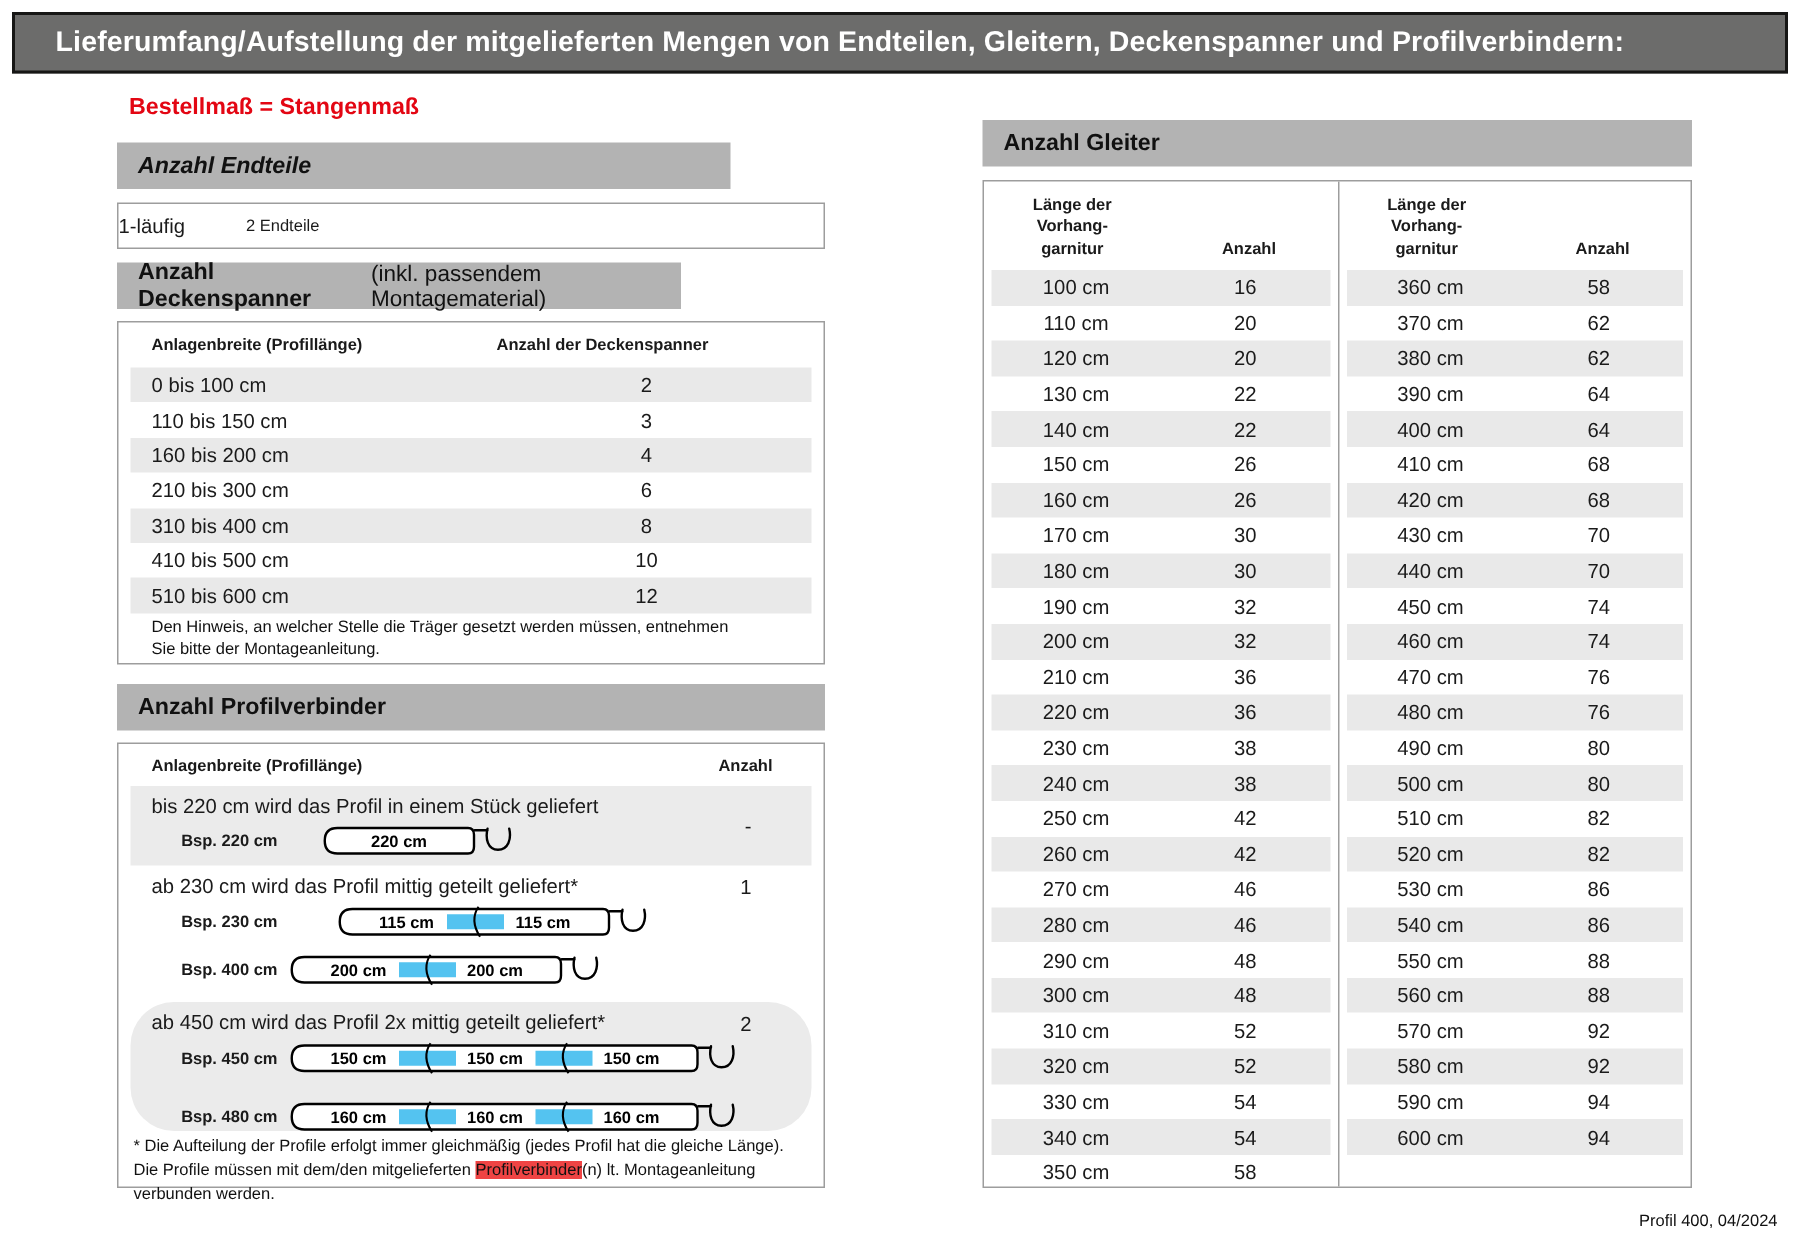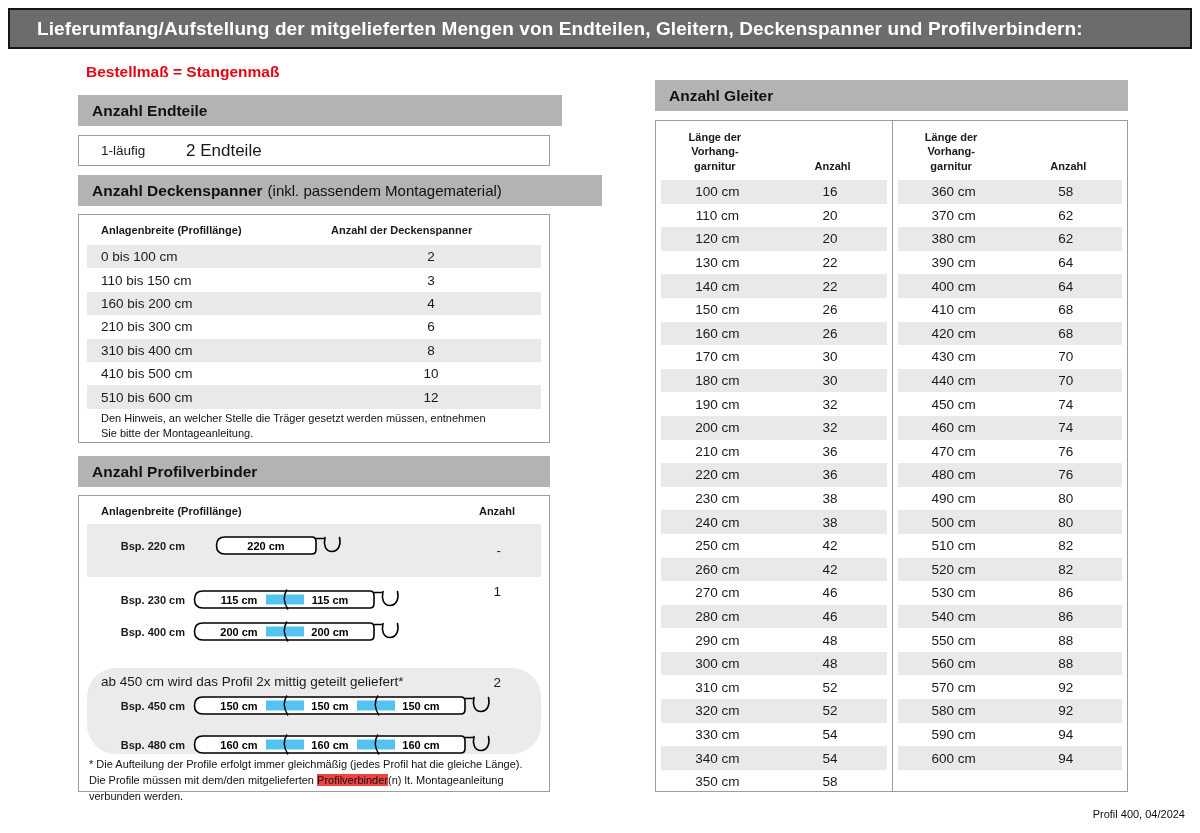--- a/index.html
+++ b/index.html
@@ -24,27 +24,27 @@
   .section-bar {
     position:absolute; background:#b3b3b3; height:31px;
     display:flex; align-items:center; padding-left:14px;
     font-size:15.5px; color:#111;
   }
   .section-bar .b { font-weight:bold; }
   .section-bar .r { font-weight:normal; margin-left:5px; font-size:15px; }
   .box { position:absolute; background:#fff; border:1px solid #9d9d9d; }
 
   
-  .bar-endteile { left:78px; top:95px; width:484px; }
+  .bar-endteile { left:78px; top:95px; width:409px;font-style:italic; }
   .box-endteile { left:78px; top:135px; width:472px; height:31px; display:flex; align-items:center; }
-  .box-endteile .c1 { margin-left:22px; width:85px; font-size:13.5px; }
-  .box-endteile .c2 { font-size:17px; }
-
-  
-  .bar-decken { left:78px; top:175px; width:524px; }
+  .box-endteile .c1 { width:85px; font-size:13.5px; }
+  .box-endteile .c2 { font-size:11px; }
+
+  
+  .bar-decken { left:78px; top:175px; width:376px; }
   .box-decken { left:78px; top:214px; width:472px; height:229px; }
   .d-head { position:absolute; top:9px; left:0; right:0; height:16px; }
   .d-head .h1 { position:absolute; left:22px; font-size:11px; font-weight:bold; }
   .d-head .h2 { position:absolute; left:252px; width:200px; text-align:left; font-size:11px; font-weight:bold; }
   .d-rows { position:absolute; top:30px; left:8px; right:8px; }
   .d-row { height:23.4px; display:flex; align-items:center; position:relative; }
   .d-row:nth-of-type(odd) { background:#e9e9e9; }
   .d-row .c1 { margin-left:14px; font-size:13.5px; }
   .d-row .c2 { position:absolute; left:244px; width:200px; text-align:center; font-size:13.5px; }
   .d-note { position:absolute; top:196px; left:22px; right:52px; font-size:11px; line-height:1.35; color:#111; }
@@ -156,34 +156,36 @@
 <div class="section-bar bar-profil">
   <span class="b">Anzahl Profilverbinder</span>
 </div>
 <div class="box box-profil">
   <div class="p-head">
     <span class="h1">Anlagenbreite (Profillänge)</span>
     <span class="h2">Anzahl</span>
   </div>
 
   <div class="p-row p-gray" style="top:28px; height:53px;">
+    <div class="p-text">bis 220 cm wird das Profil in einem Stück geliefert</div>
     <div class="p-anzahl" style="top:19px;">-</div>
     <div class="ex-row" style="margin-top:4px;gap:22px;">
       <span class="ex-label">Bsp. 220 cm</span>
       <svg class="profile-svg" width="132" height="24" viewBox="0 0 132 24">
         <path class="bar" d="M11,3 H98 Q102,3 102,7.5 V15.5 Q102,20 98,20 H11 Q2.5,20 2.5,11.5 Q2.5,3 11,3 Z"></path>
         <text x="52" y="15.5">220 cm</text>
         <path class="hook" d="M102.5,4.5 H111 M111,3.5 C109.5,10 111,17.5 118,17.5 C125,17.5 127,10 125.5,3.5"></path>
       </svg>
     </div>
   </div>
 
   <div class="p-row" style="top:81px; height:88px;">
+    <div class="p-text">ab 230 cm wird das Profil mittig geteilt geliefert*</div>
     <div class="p-anzahl" style="top:7px;">1</div>
-    <div class="ex-row" style="margin-top:5px;">
+    <div class="ex-row" style="margin-top:5px;gap:32px;">
       <span class="ex-label">Bsp. 230 cm</span>
       <svg class="profile-svg" width="212" height="24" viewBox="0 0 212 24">
         <path class="bar" d="M11,3 H178 Q182,3 182,7.5 V15.5 Q182,20 178,20 H11 Q2.5,20 2.5,11.5 Q2.5,3 11,3 Z"></path>
         <rect class="conn" x="74" y="6.5" width="38" height="10"></rect>
         <path class="cut" d="M95,1.5 q-6,9 1,20"></path>
         <text x="47" y="15.5">115 cm</text>
         <text x="138" y="15.5">115 cm</text>
         <path class="hook" d="M182.5,4.5 H191 M191,3.5 C189.5,10 191,17.5 198,17.5 C205,17.5 207,10 205.5,3.5"></path>
       </svg>
     </div>

